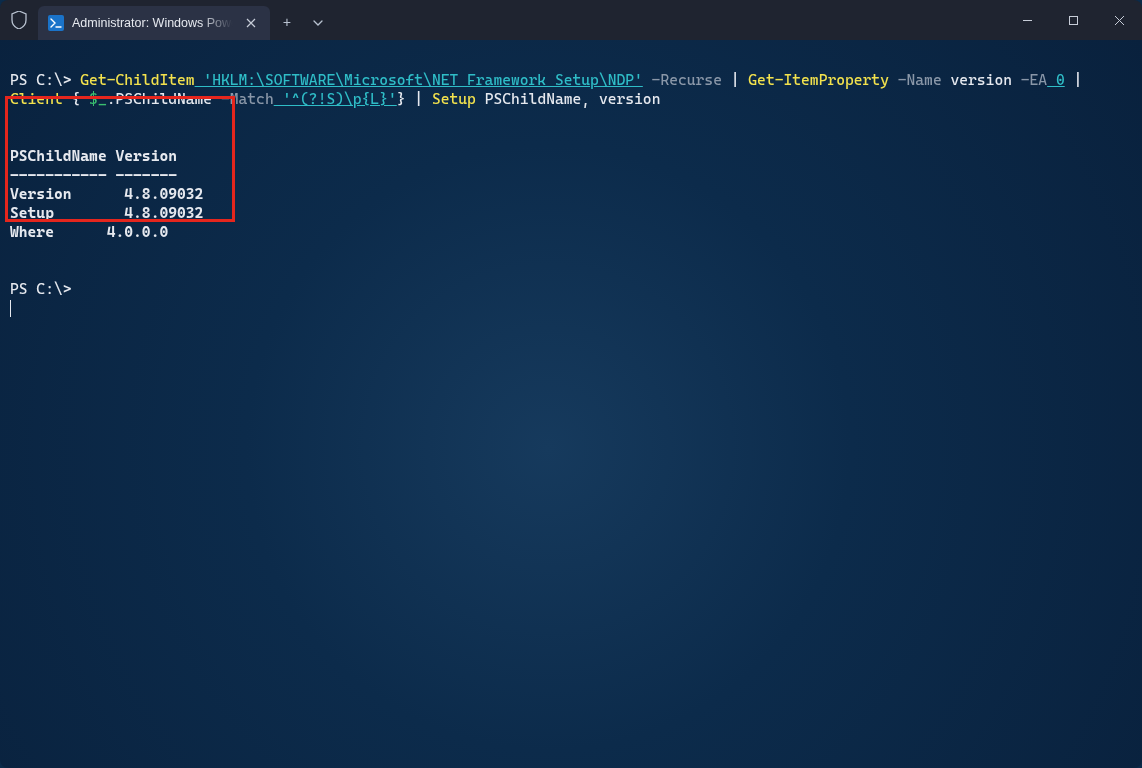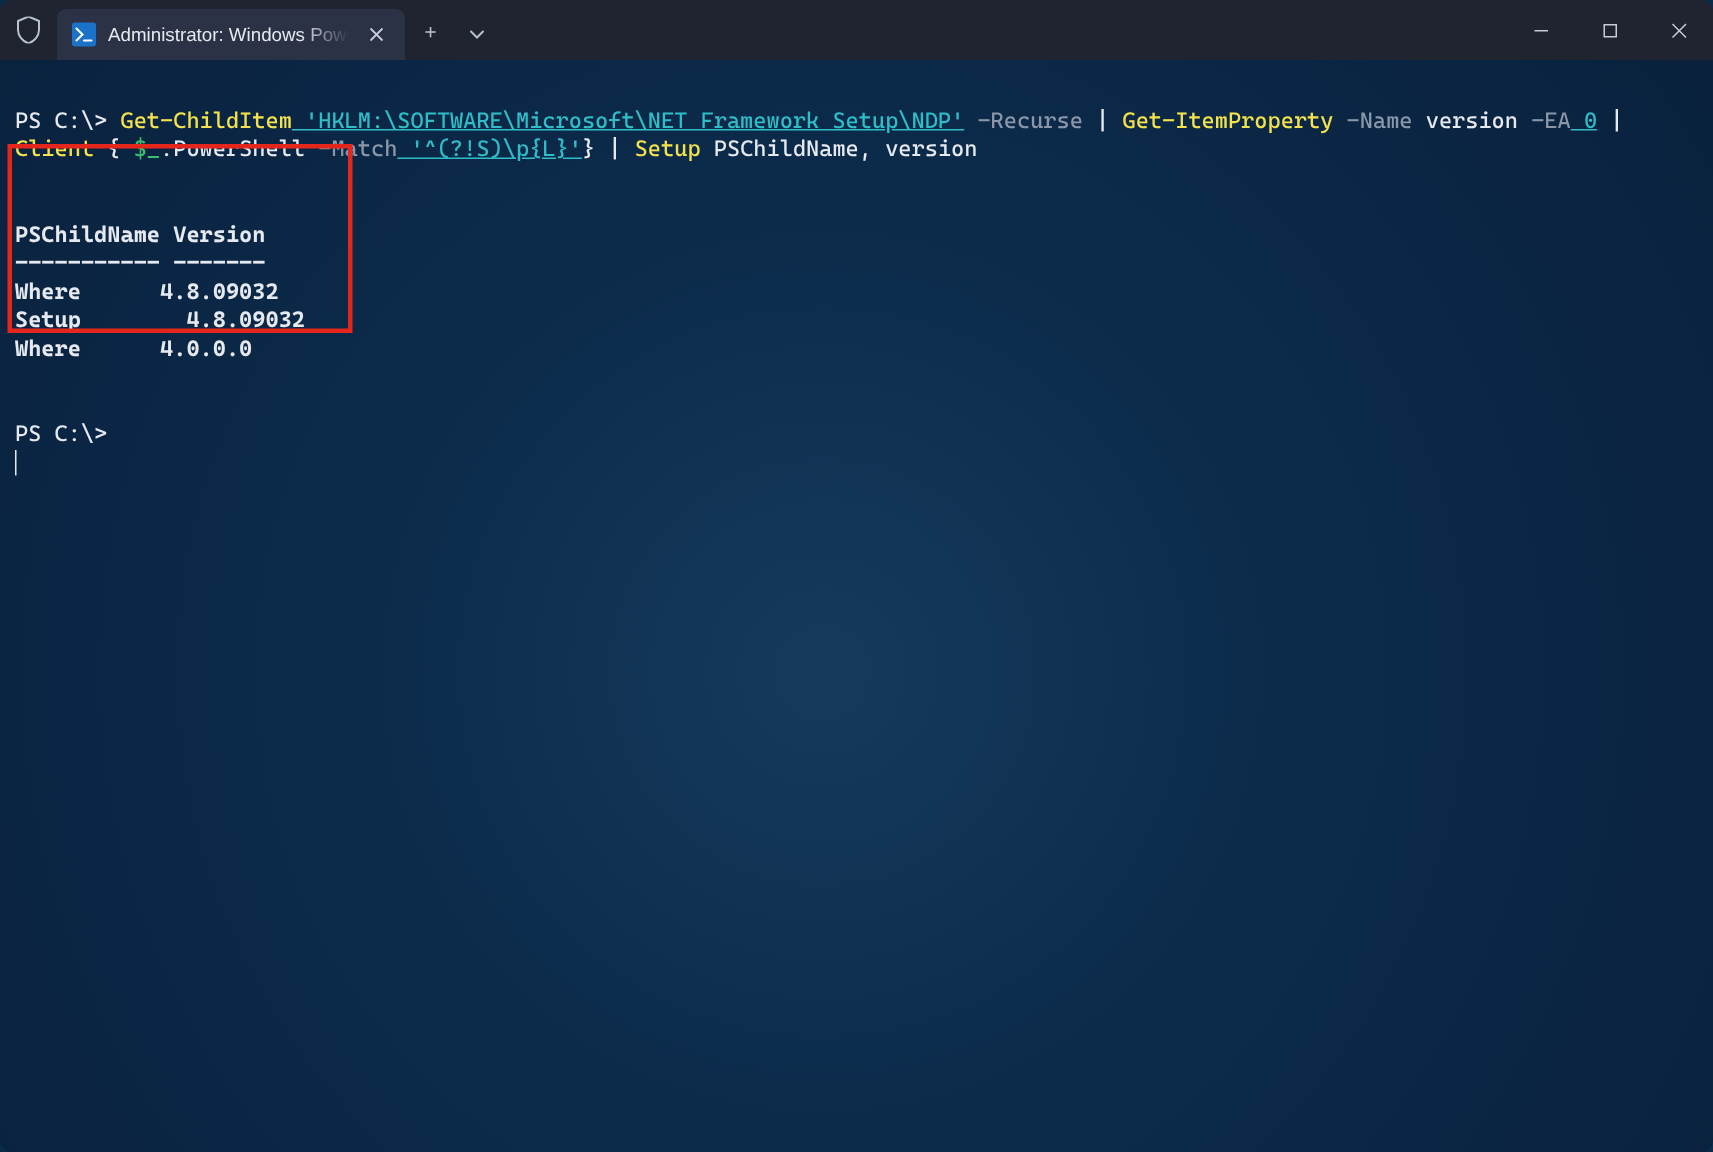--- a/index.html
+++ b/index.html
@@ -190,26 +190,26 @@
       <div class="win-btn">
         <svg width="11" height="11" viewBox="0 0 11 11">
             <path d="M1 1 L10 10 M10 1 L1 10" stroke="#c7cdd8" stroke-width="1"></path>
           </svg>
       </div>
     </div>
   </div>
 
   <div class="terminal">
 <span class="prompt"><span>PS C:\&gt; </span><span class="cmd-yellow">Get-ChildItem</span><span class="cmd-cyan"> 'HKLM:\SOFTWARE\Microsoft\NET Framework Setup\NDP'</span><span class="cmd-gray"> -Recurse</span><span class="cmd-pipe"> | </span><span class="cmd-yellow">Get-ItemProperty</span><span class="cmd-gray"> -Name</span><span> version</span><span class="cmd-gray"> -EA</span><span class="cmd-cyan"> 0</span><span class="cmd-pipe"> |</span></span>
-<span class="prompt"><span class="cmd-yellow">Client </span><span>{ </span><span class="cmd-green">$_</span><span>.PowerShell </span><span class="cmd-gray">-Match</span><span class="cmd-cyan"> '^(?!S)\p{L}'</span><span>}</span><span class="cmd-pipe"> | </span><span class="cmd-yellow">Setup</span><span> PSChildName, version</span></span>
+<span class="prompt"><span class="cmd-yellow">Client </span><span>{ </span><span class="cmd-green">$_</span><span>.PSChildName </span><span class="cmd-gray">-Match</span><span class="cmd-cyan"> '^(?!S)\p{L}'</span><span>}</span><span class="cmd-pipe"> | </span><span class="cmd-yellow">Setup</span><span> PSChildName, version</span></span>
 <span class="output-line"></span>
 <span class="output-line"></span>
 <span class="output-line">PSChildName Version</span>
 <span class="output-line">----------- -------</span>
-<span class="output-line">Where      4.8.09032</span>
+<span class="output-line">Version      4.8.09032</span>
 <span class="output-line">Setup        4.8.09032</span>
 <span class="output-line">Where      4.0.0.0</span>
 <span class="output-line"></span>
 <span class="output-line"></span>
 <span class="prompt">PS C:\&gt;</span>
 <span class="cursor"></span>
   </div>
 
   <div class="highlight-box" style="top:96px;left:5px;width:230px;height:126px;"></div>
 

